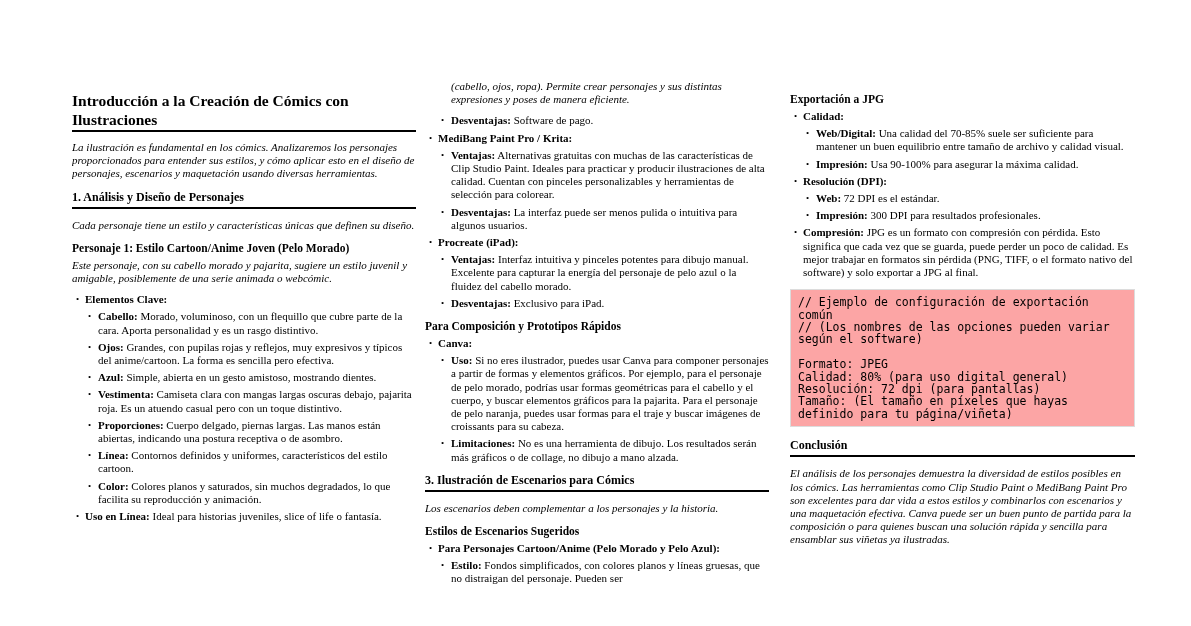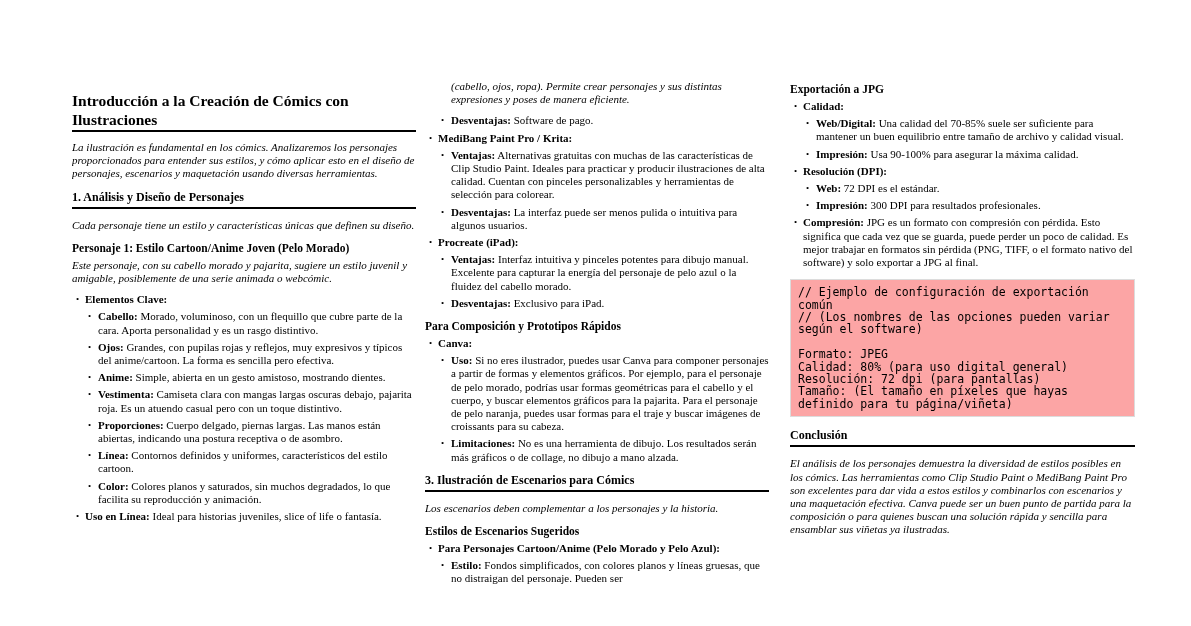--- a/index.html
+++ b/index.html
@@ -7,21 +7,21 @@
         font-family:"Liberation Serif",serif;font-size:11px;line-height:13.2px;color:#000;}
   .col{position:absolute;top:80px;height:546px;overflow:hidden;}
   .col-0{left:72px;width:344px;}
   .col-1{left:425px;width:344px;}
   .col-2{left:790px;width:345px;}
   .h1{font-size:15.5px;line-height:19px;font-weight:bold;margin-top:11px;}
   .h1-rule{height:2px;background:#000;margin:1px 0 9px;}
   .h2{font-size:12px;line-height:16px;font-weight:bold;margin-top:8px;}
   .h2-rule{height:2px;background:#000;margin:2px 0 10px;}
   .h3{font-size:11.5px;line-height:14px;font-weight:bold;margin:9px 0 4px;}
-  .col > .h3:first-child{margin-top:2px;}
+  .col > .h3:first-child{margin-top:12px;}
   .p{margin:0 0 8px;font-style:italic;}
   .indent2{padding-left:26px;}
   .list{margin:0 0 8px;}
   .li{position:relative;margin:4px 0;}
   .lv1{padding-left:13px;}
   .lv2{padding-left:26px;}
   .bullet{position:absolute;font-size:9px;top:0;}
   .lv1 > .bullet{left:4px;}
   .lv2 > .bullet{left:16px;}
   .lbl{font-weight:bold;}
@@ -39,21 +39,21 @@
       <div class="p">La ilustración es fundamental en los cómics. Analizaremos los personajes proporcionados para entender sus estilos, y cómo aplicar esto en el diseño de personajes, escenarios y maquetación usando diversas herramientas.</div>
       <div class="h2">1. Análisis y Diseño de Personajes</div>
       <div class="h2-rule"></div>
       <div class="p">Cada personaje tiene un estilo y características únicas que definen su diseño.</div>
       <div class="h3">Personaje 1: Estilo Cartoon/Anime Joven (Pelo Morado)</div>
       <div class="p">Este personaje, con su cabello morado y pajarita, sugiere un estilo juvenil y amigable, posiblemente de una serie animada o webcómic.</div>
       <div class="list">
         <div class="li lv1"><span class="bullet">•</span><span class="lbl">Elementos Clave:</span></div>
         <div class="li lv2"><span class="bullet">•</span><span class="lbl">Cabello:</span> Morado, voluminoso, con un flequillo que cubre parte de la cara. Aporta personalidad y es un rasgo distintivo.</div>
         <div class="li lv2"><span class="bullet">•</span><span class="lbl">Ojos:</span> Grandes, con pupilas rojas y reflejos, muy expresivos y típicos del anime/cartoon. La forma es sencilla pero efectiva.</div>
-        <div class="li lv2"><span class="bullet">•</span><span class="lbl">Anime:</span> Simple, abierta en un gesto amistoso, mostrando dientes.</div>
+        <div class="li lv2"><span class="bullet">•</span><span class="lbl">Azul:</span> Simple, abierta en un gesto amistoso, mostrando dientes.</div>
         <div class="li lv2"><span class="bullet">•</span><span class="lbl">Vestimenta:</span> Camiseta clara con mangas largas oscuras debajo, pajarita roja. Es un atuendo casual pero con un toque distintivo.</div>
         <div class="li lv2"><span class="bullet">•</span><span class="lbl">Proporciones:</span> Cuerpo delgado, piernas largas. Las manos están abiertas, indicando una postura receptiva o de asombro.</div>
         <div class="li lv2"><span class="bullet">•</span><span class="lbl">Línea:</span> Contornos definidos y uniformes, característicos del estilo cartoon.</div>
         <div class="li lv2"><span class="bullet">•</span><span class="lbl">Color:</span> Colores planos y saturados, sin muchos degradados, lo que facilita su reproducción y animación.</div>
         <div class="li lv1"><span class="bullet">•</span><span class="lbl">Uso en Línea:</span> Ideal para historias juveniles, slice of life o fantasía.</div>
       </div>
     </div>
   <div class="col col-1">
       <div class="p indent2">(cabello, ojos, ropa). Permite crear personajes y sus distintas expresiones y poses de manera eficiente.</div>
       <div class="list">

